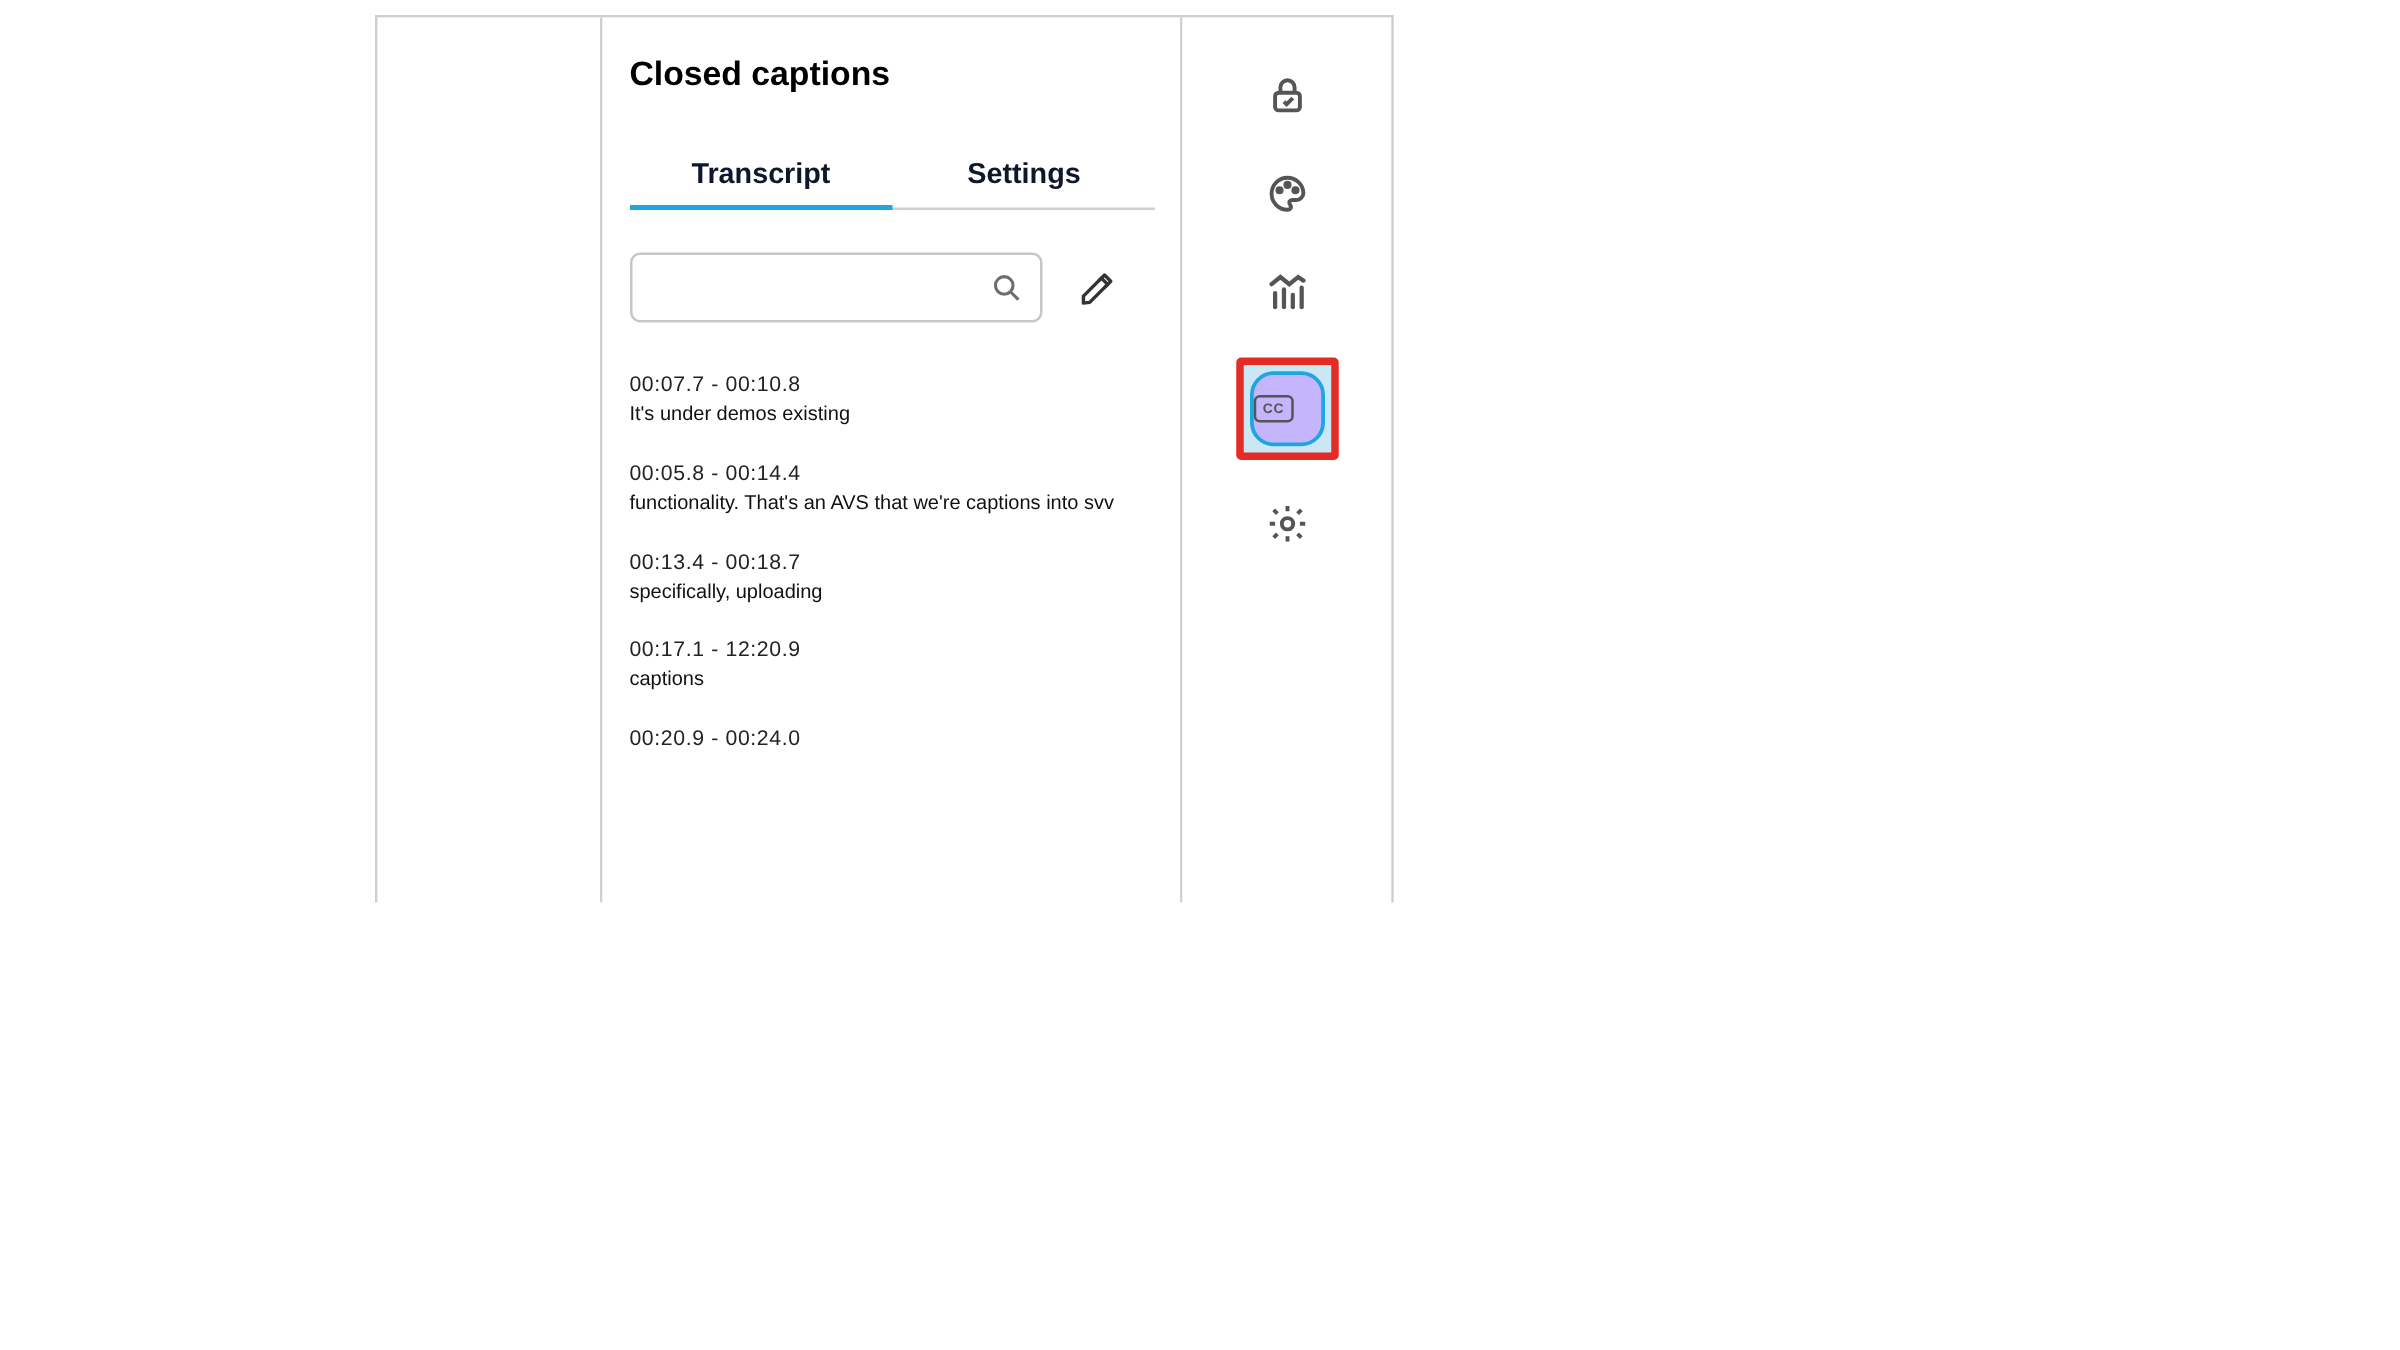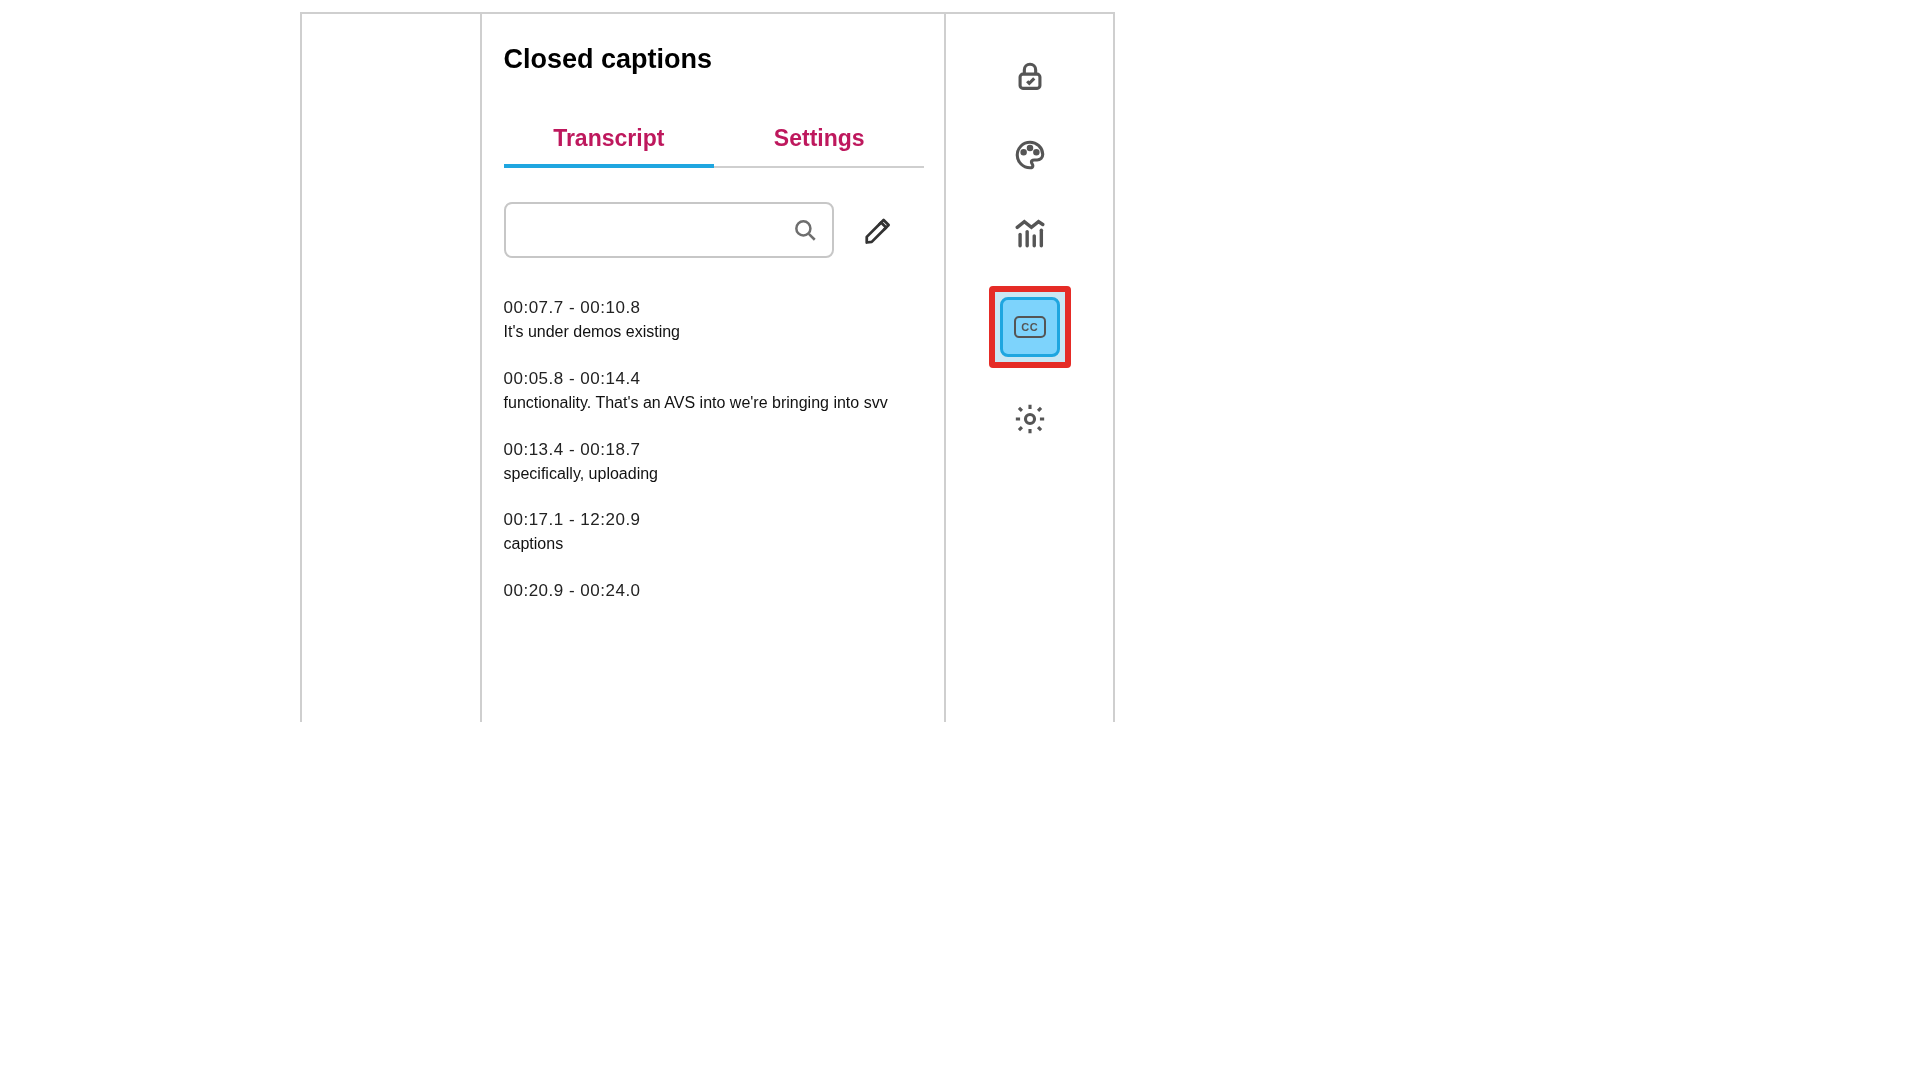--- a/index.html
+++ b/index.html
@@ -49,21 +49,21 @@
   .tabs {
     display: flex;
     border-bottom: 2px solid #cfcfcf;
     margin-bottom: 34px;
   }
   .tab {
     flex: 1;
     text-align: center;
     font-size: 23px;
     font-weight: 600;
-    color: #be185d;
+    color: #0f172a;
     padding-bottom: 12px;
     cursor: pointer;
   }
   .tab.active {
     border-bottom: 4px solid #1fa6e0;
     margin-bottom: -2px;
   }
   .search-row {
     display: flex;
     align-items: center;
@@ -126,24 +126,24 @@
   .nav-item.active {
     width: 82px; height: 82px;
     border: 6px solid #e52b26;
     border-radius: 4px;
     background: #cae7f4;
     margin-bottom: 26px;
   }
   .nav-item.active .cc-inner {
     width: 60px; height: 60px;
     border: 3px solid #1fa6e0;
-    border-radius: 8px;
-    background: #7dd3fc;
-    display: flex;
-    align-items: center; justify-content: center;
+    border-radius: 19px;
+    background: #c4b5fd;
+    display: flex;
+    align-items: center; justify-content: flex-start;
   }
   .cc-box {
     border: 2.5px solid #555;
     border-radius: 5px;
     width: 32px; height: 22px;
     display: flex;
     align-items: center; justify-content: center;
     font-size: 11px;
     font-weight: 700;
     color: #555;
@@ -186,21 +186,21 @@
           </div>
         </div>
 
         <div class="entries">
           <div class="entry">
             <div class="entry-time">00:07.7 - 00:10.8</div>
             <div class="entry-text">It's under demos existing</div>
           </div>
           <div class="entry">
             <div class="entry-time">00:05.8 - 00:14.4</div>
-            <div class="entry-text">functionality. That's an AVS into we're bringing into svv</div>
+            <div class="entry-text">functionality. That's an AVS that we're captions into svv</div>
           </div>
           <div class="entry">
             <div class="entry-time">00:13.4 - 00:18.7</div>
             <div class="entry-text">specifically, uploading</div>
           </div>
           <div class="entry">
             <div class="entry-time">00:17.1 - 12:20.9</div>
             <div class="entry-text">captions</div>
           </div>
           <div class="entry">

